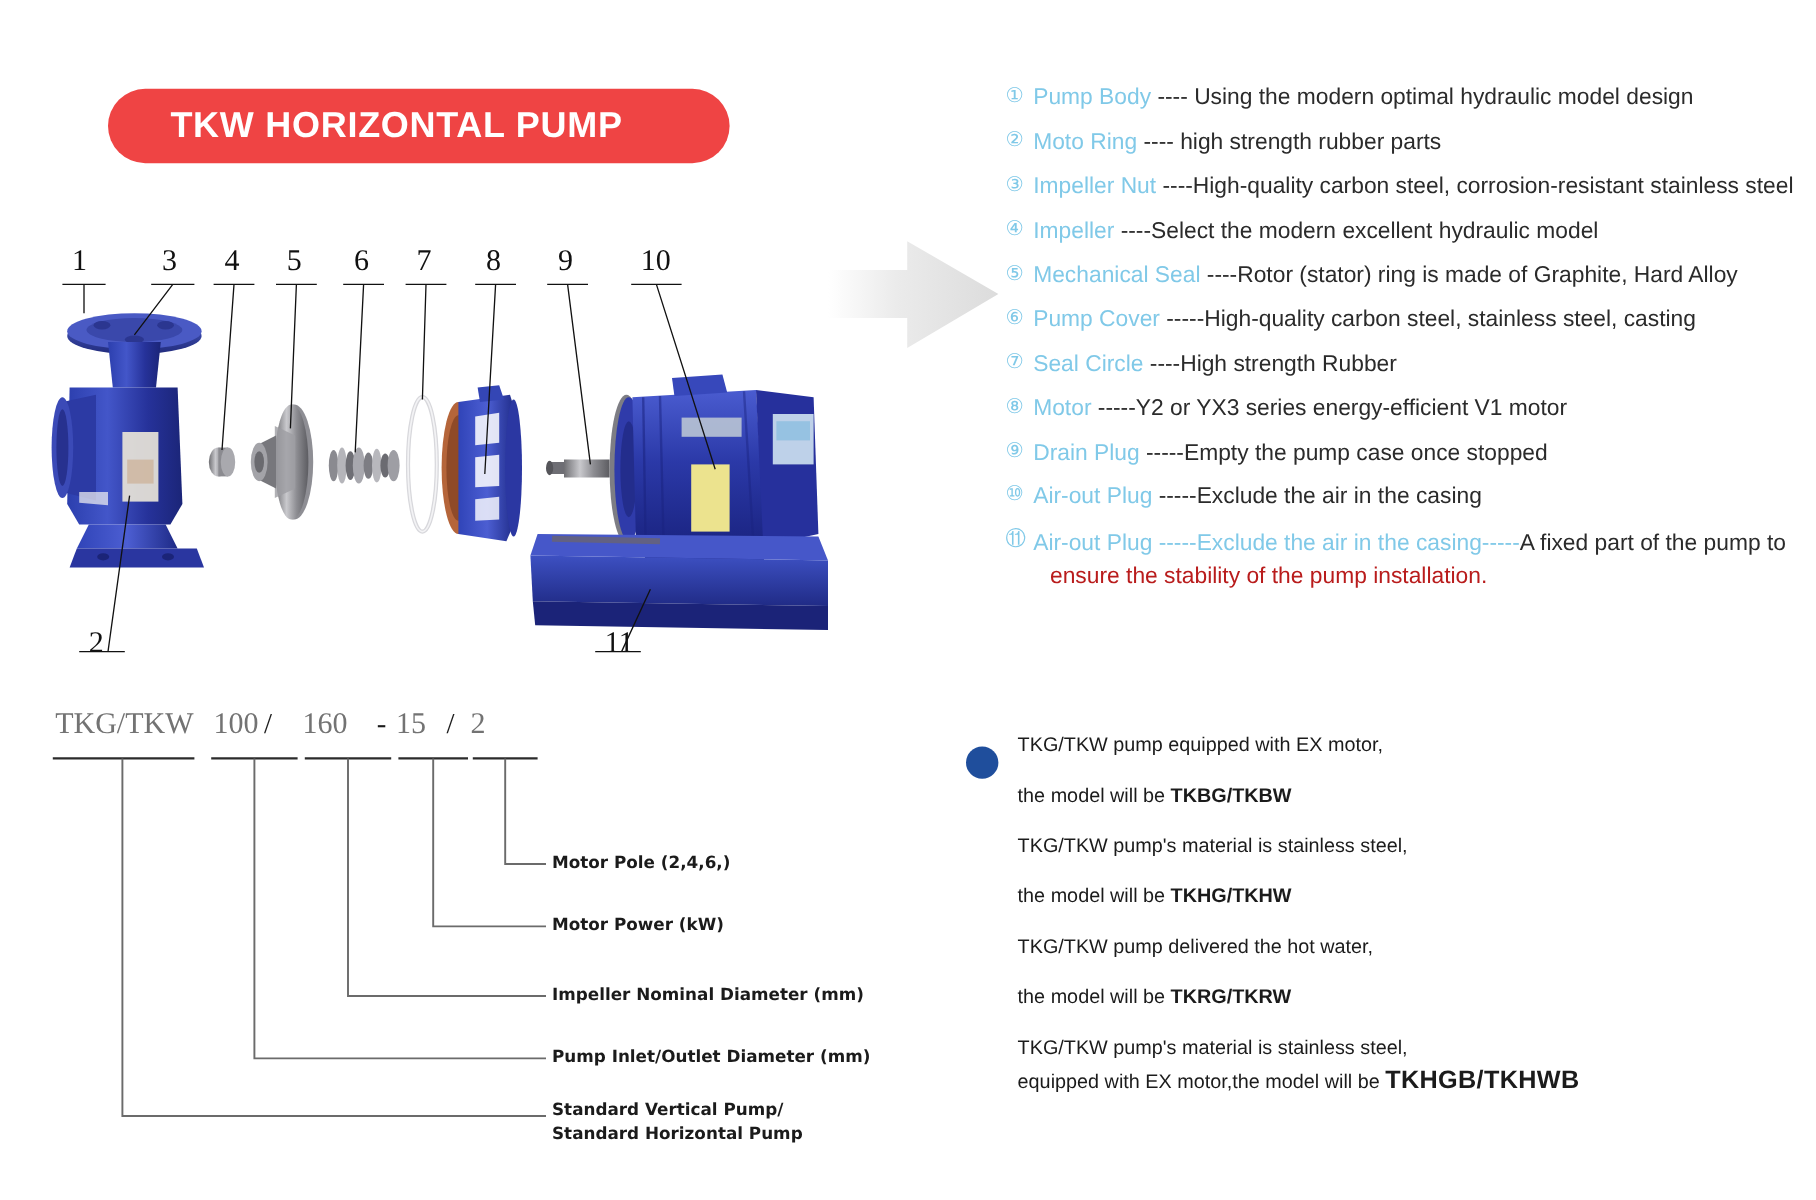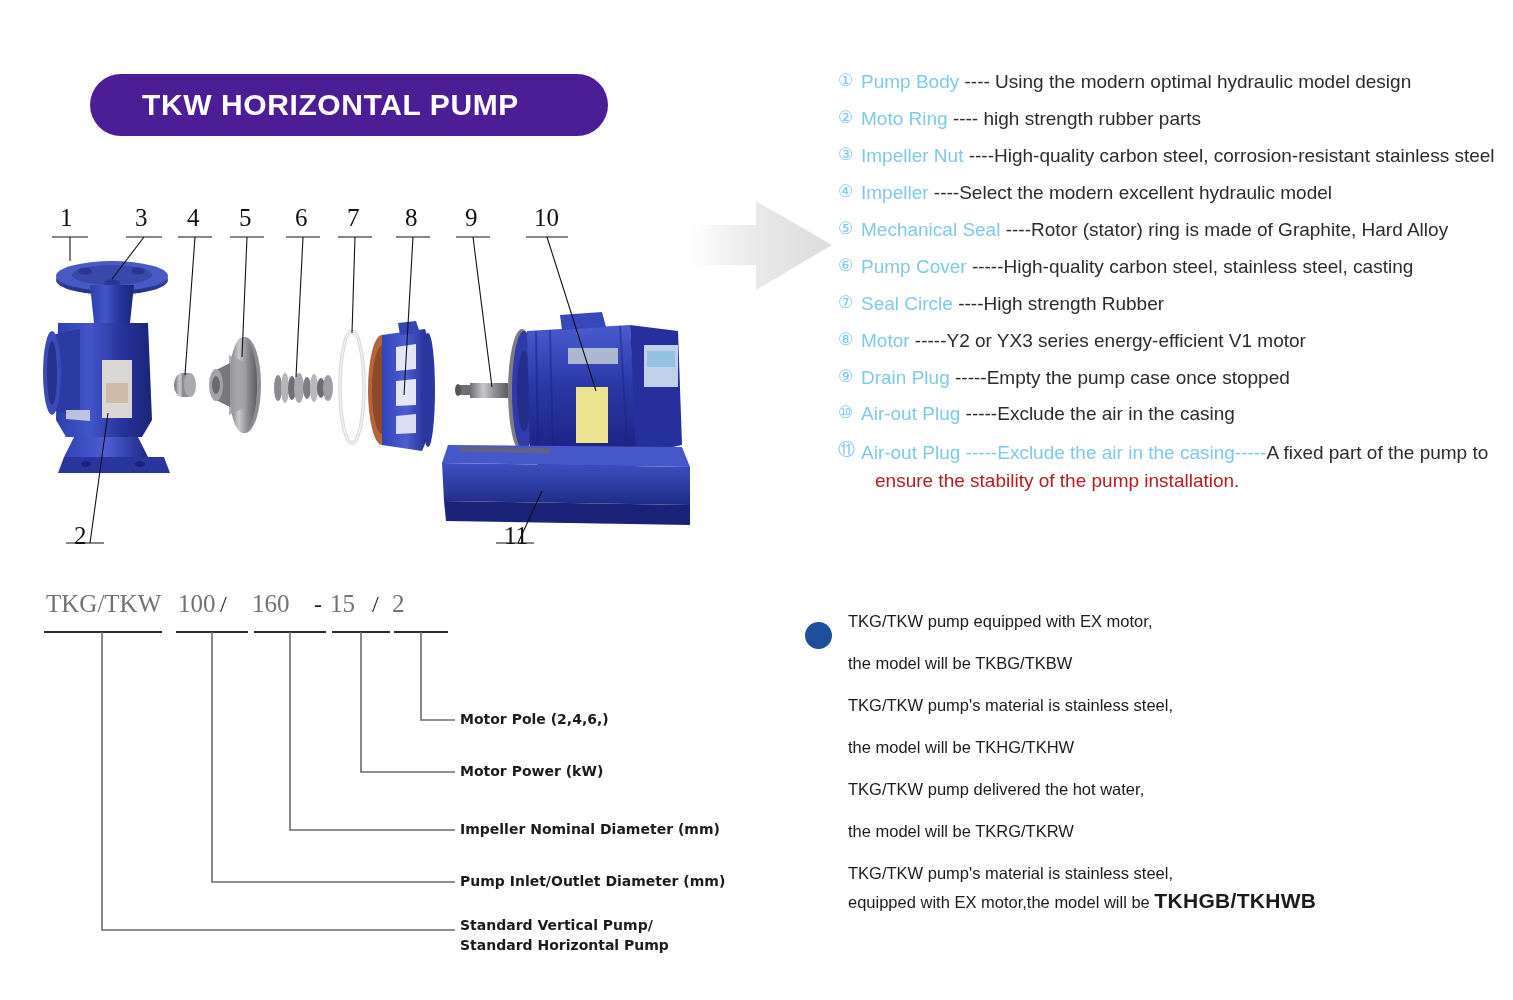--- a/index.html
+++ b/index.html
@@ -8,21 +8,21 @@
     background: #ffffff;
     font-family: "Liberation Sans", sans-serif;
     overflow: hidden;
   }
   #page { position: relative; width: 1513px; height: 1000px; background: #fff; }
 
   
   #title-banner {
     position: absolute; left: 90px; top: 74px;
     width: 518px; height: 62px;
-    background: #4c1d95;
+    background: #ef4444;
     border-radius: 31px;
     display: flex; align-items: center;
   }
   #title-text {
     color: #ffffff; font-size: 30px; font-weight: bold;
     letter-spacing: 0.6px; padding-left: 52px;
     font-family: "Liberation Sans", sans-serif;
   }
 
   
@@ -78,21 +78,21 @@
     position: absolute; left: 0; top: 10px;
     width: 27px; height: 27px; border-radius: 50%;
     background: #1f4e9c;
   }
   #notes-lines { padding-left: 43px; }
   .note-line {
     font-size: 16.5px; color: #1b1b1b;
     margin-bottom: 23px; white-space: nowrap;
   }
   .note-line.tight { margin-bottom: 6px; }
-  .note-line b { font-weight: normal; }
+  .note-line b { font-weight: bold; }
   .note-line .big-model { font-size: 21px; font-weight: bold; letter-spacing: 0.3px; }
 </style>
 </head>
 <body>
 
 <div id="page">
 
   <div id="title-banner">
     <div id="title-text">TKW HORIZONTAL PUMP</div>
   </div>

